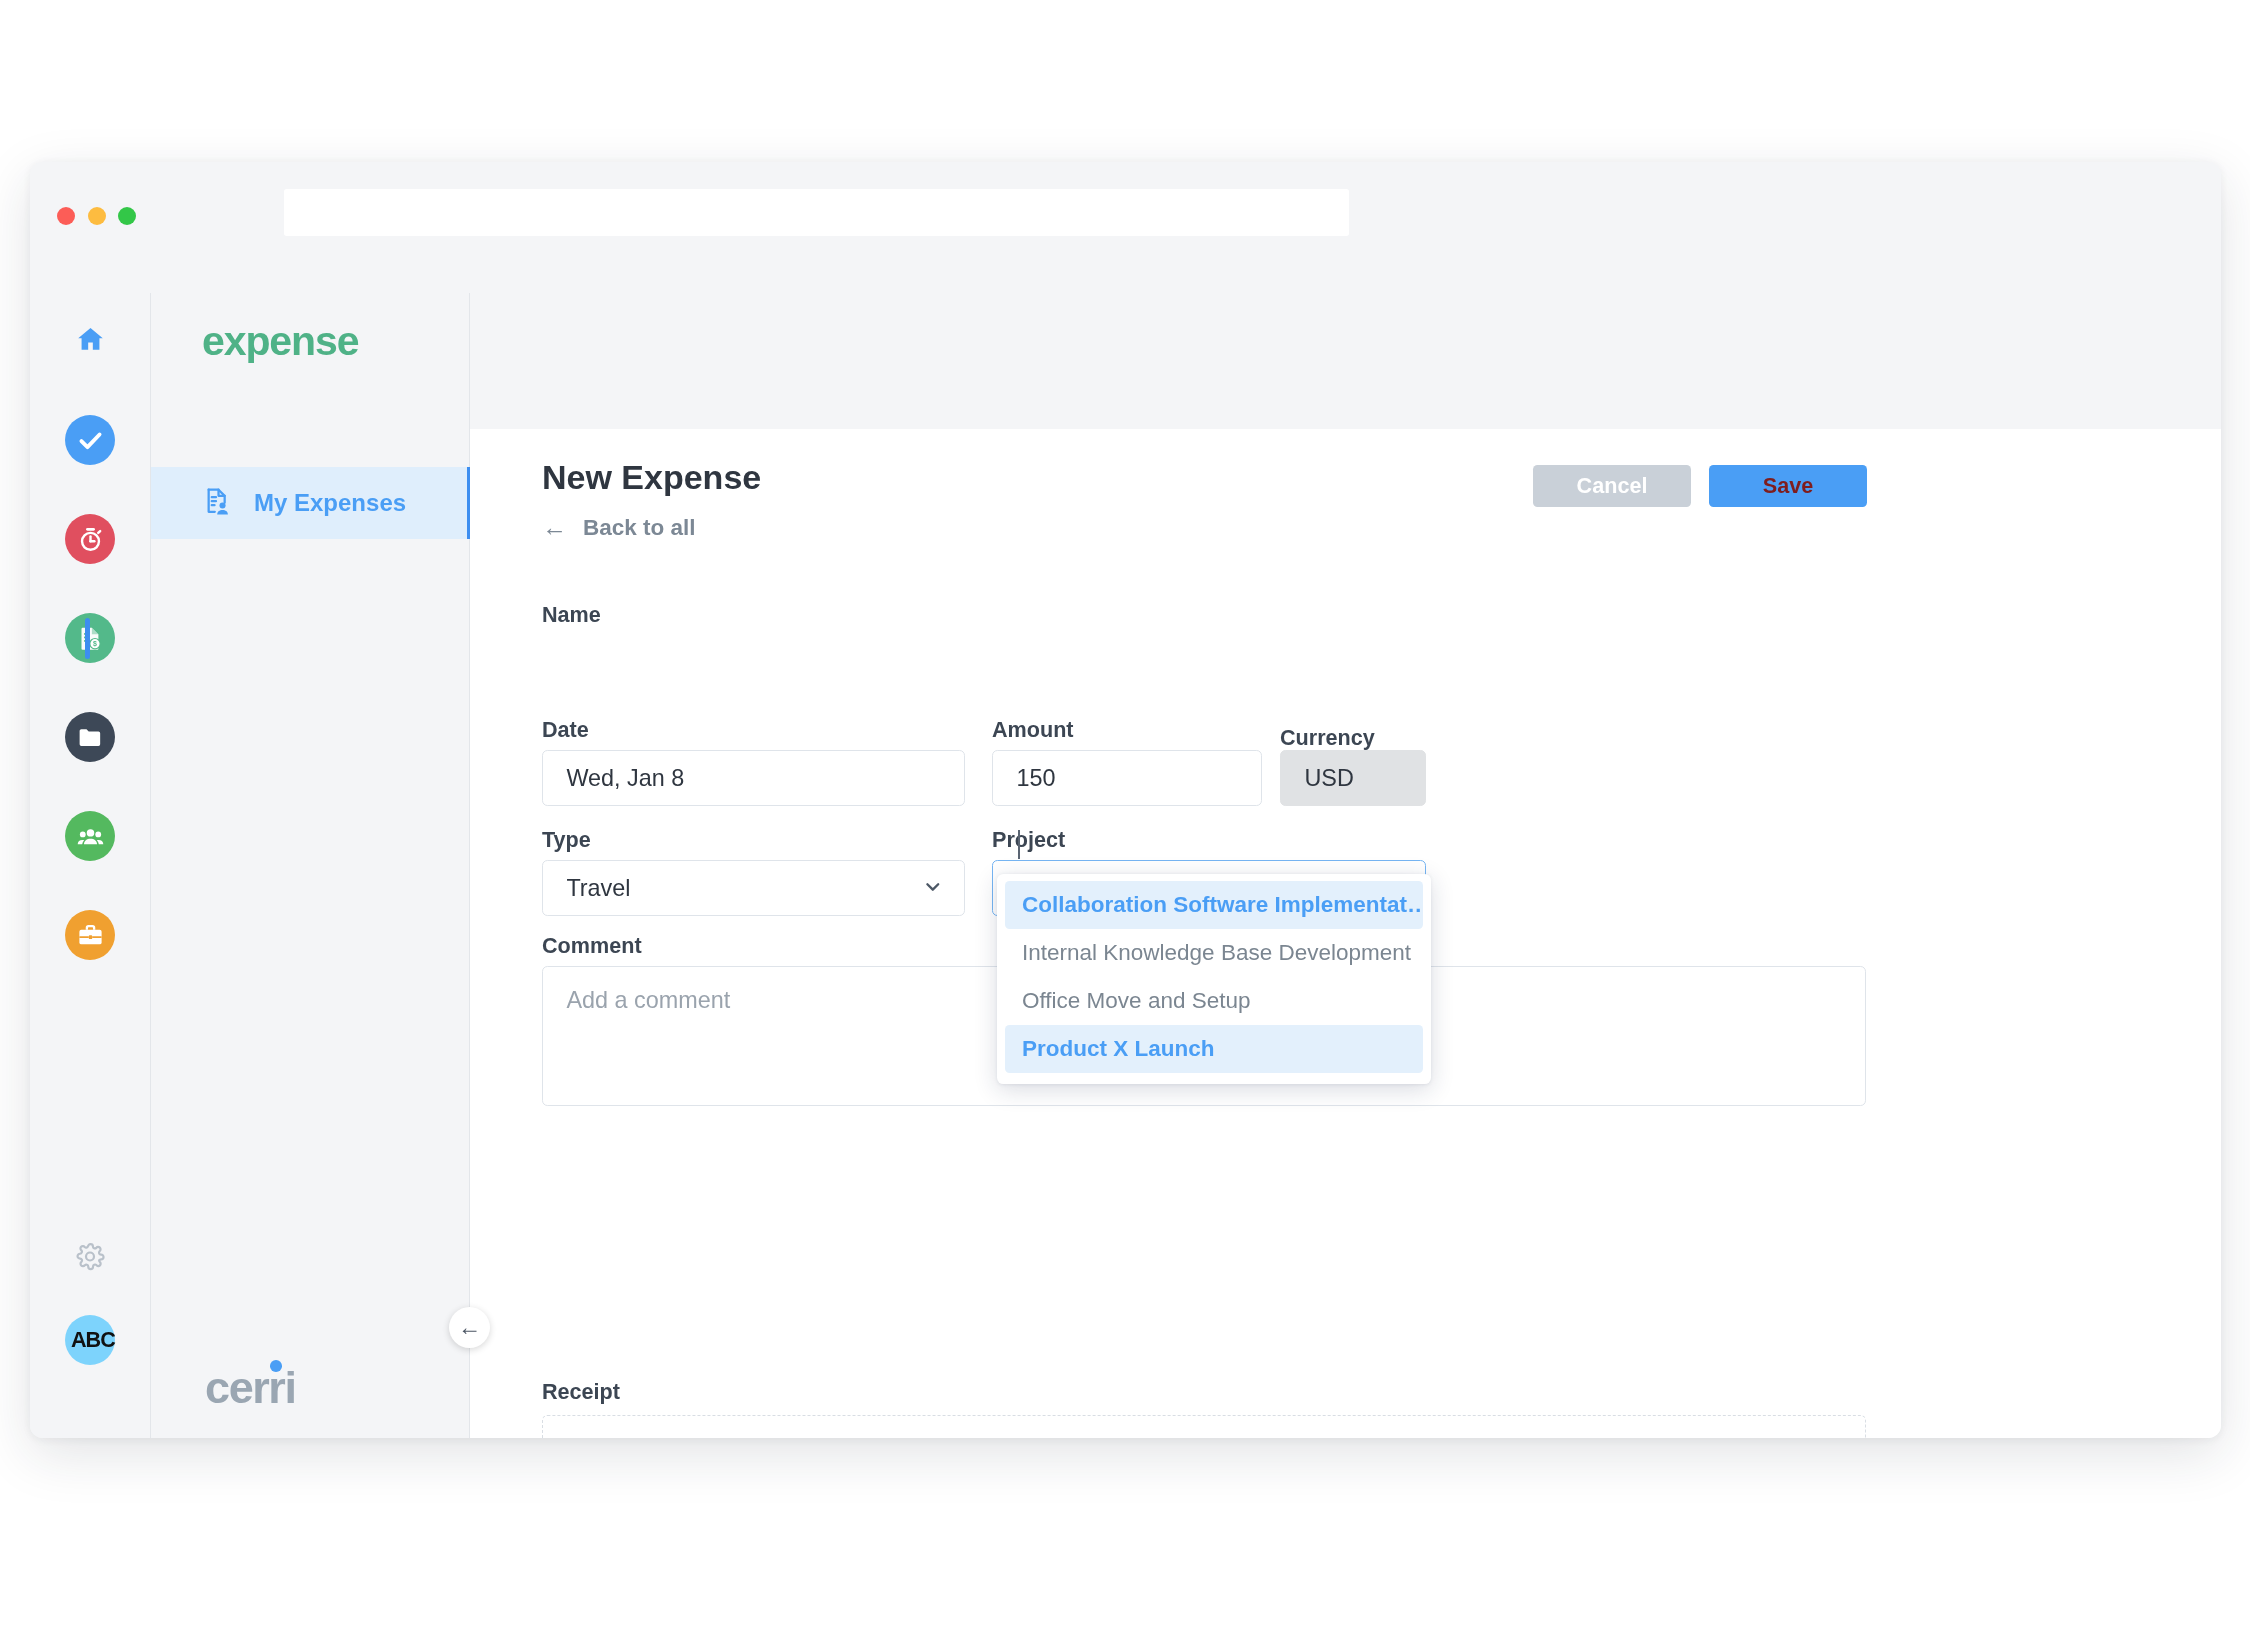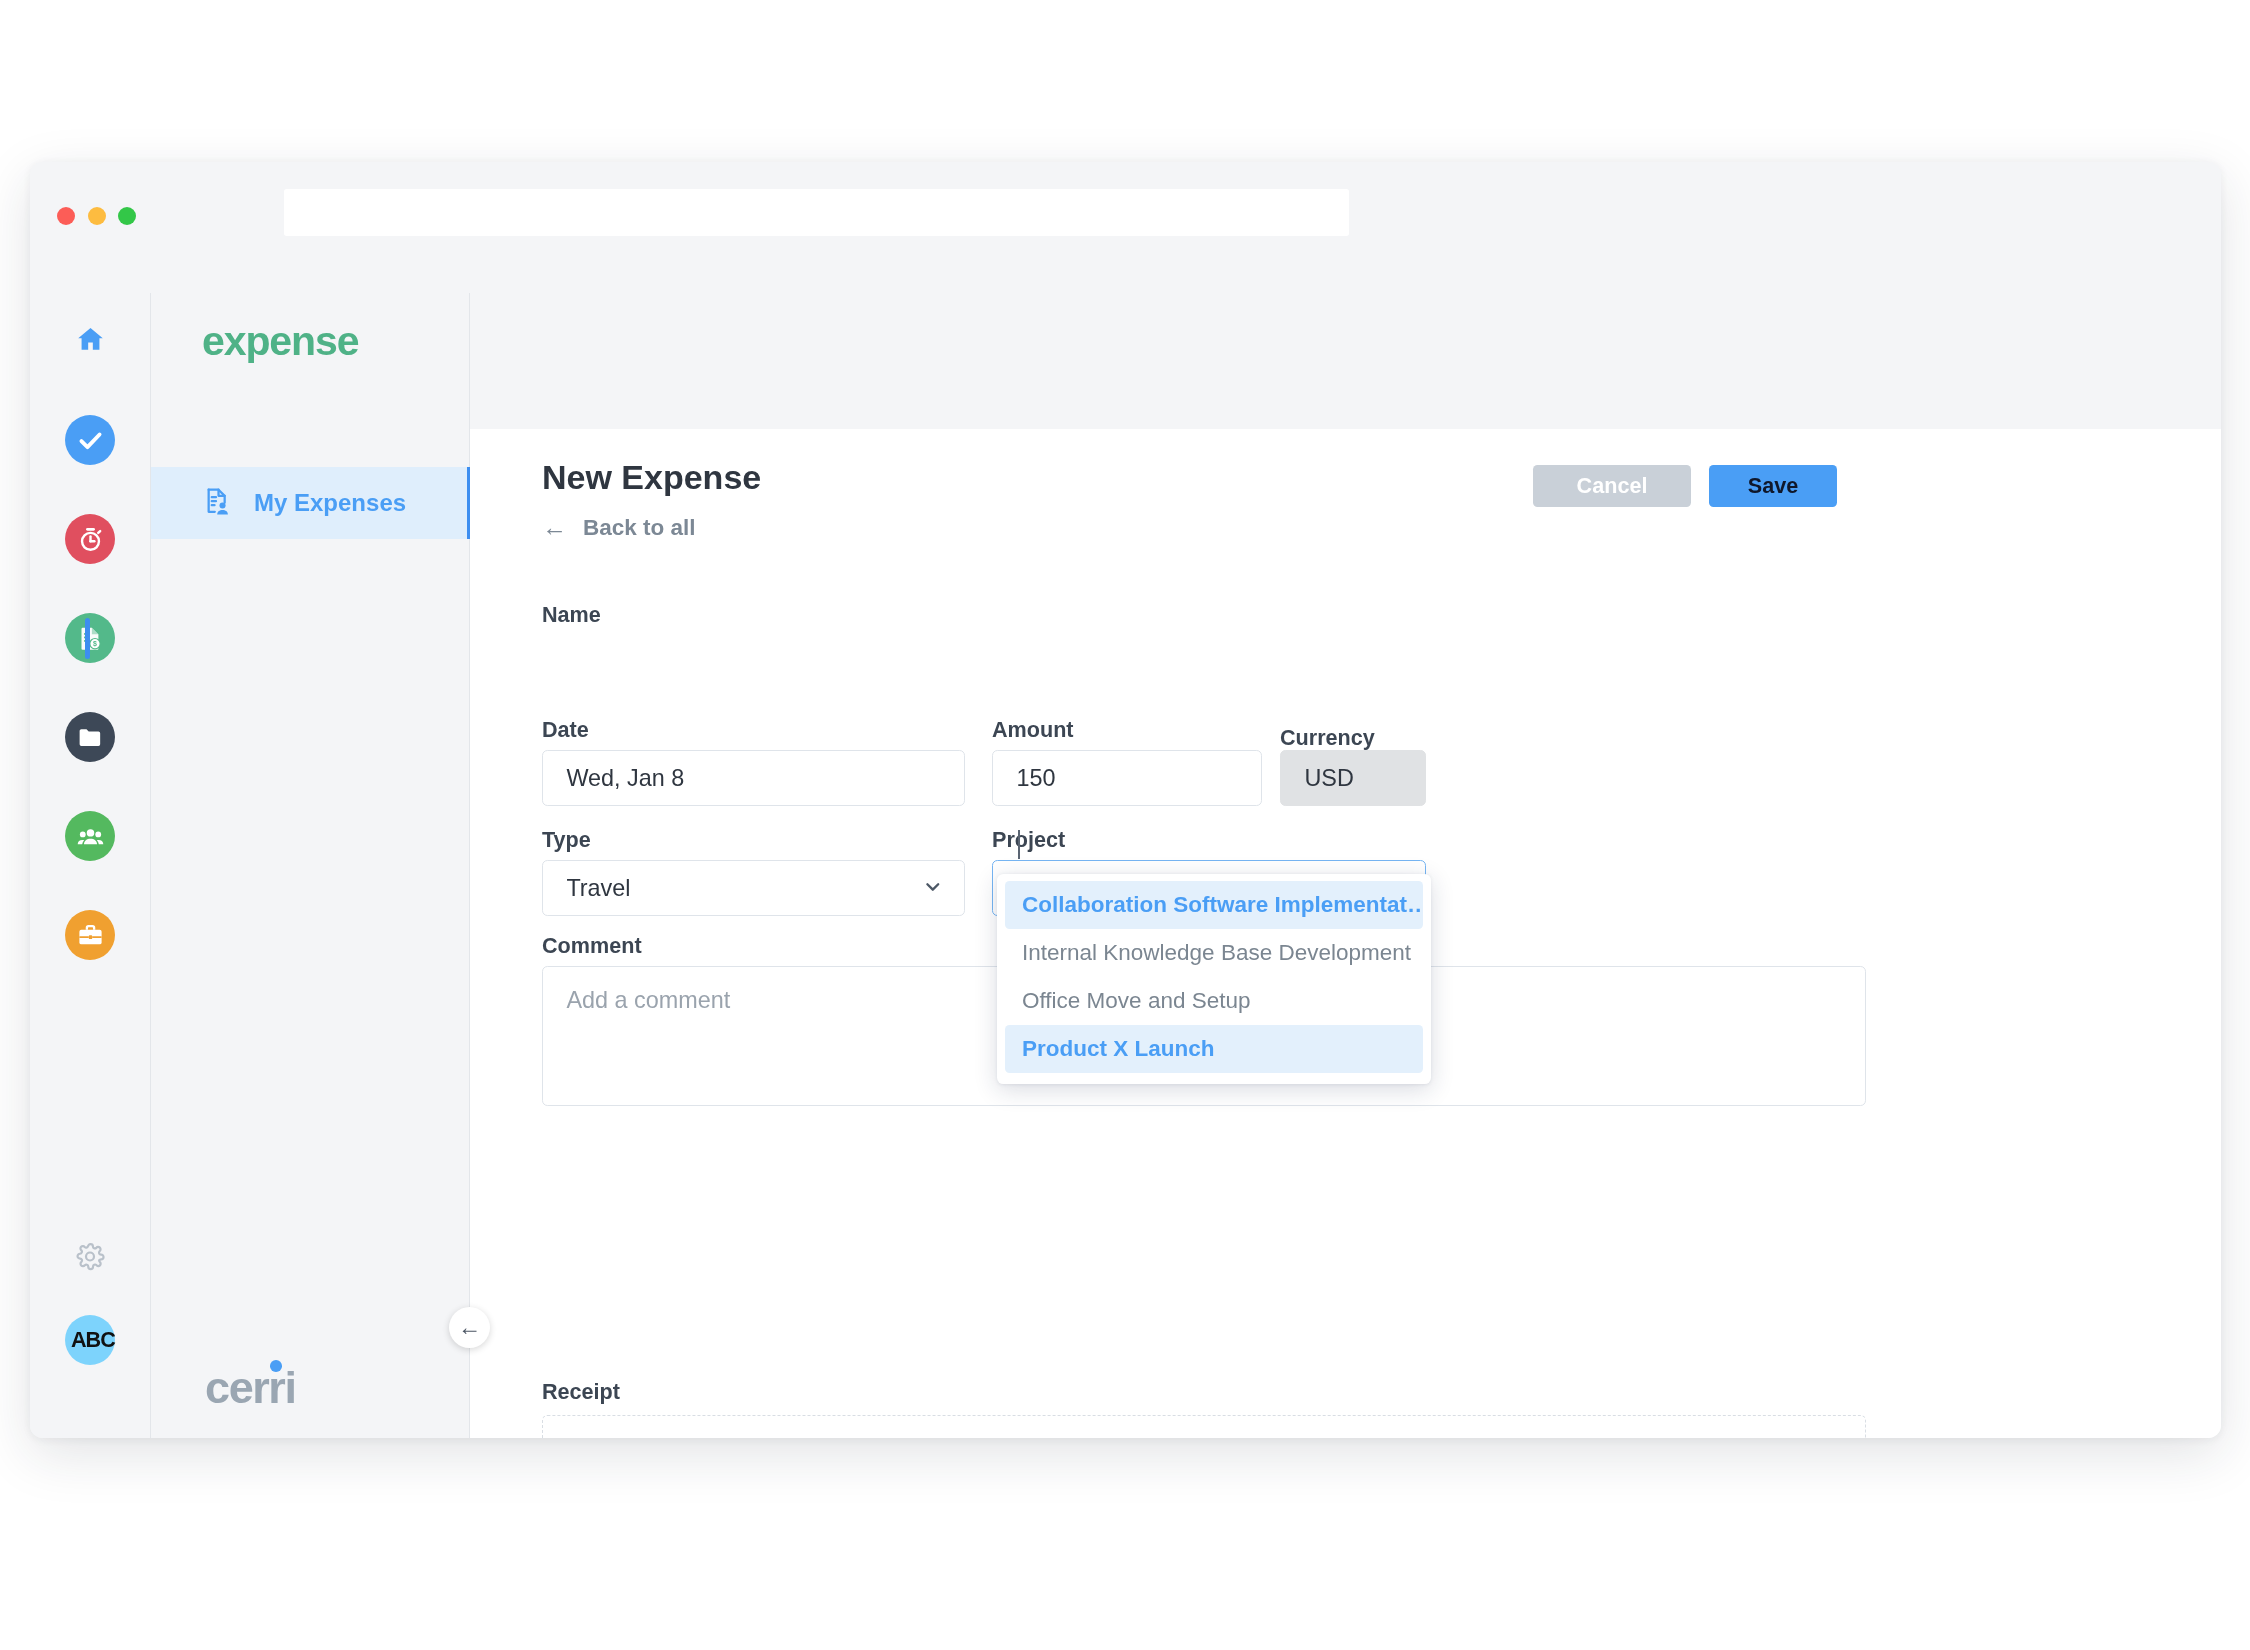--- a/index.html
+++ b/index.html
@@ -248,23 +248,23 @@
     cursor: pointer;
   }
   .btn-cancel {
     left: 1063px;
     width: 158px;
     background: #c9d0d8;
     color: #ffffff;
   }
   .btn-save {
     left: 1239px;
-    width: 128px;
+    width: 158px;
     background: #4a9ef5;
-    color: #0f172a;
+    color: #7f1d1d;
   }
 
   
   .field-label {
     position: absolute;
     font-size: 21.6px;
     font-weight: 700;
     color: #3c4653;
   }
   .input {

